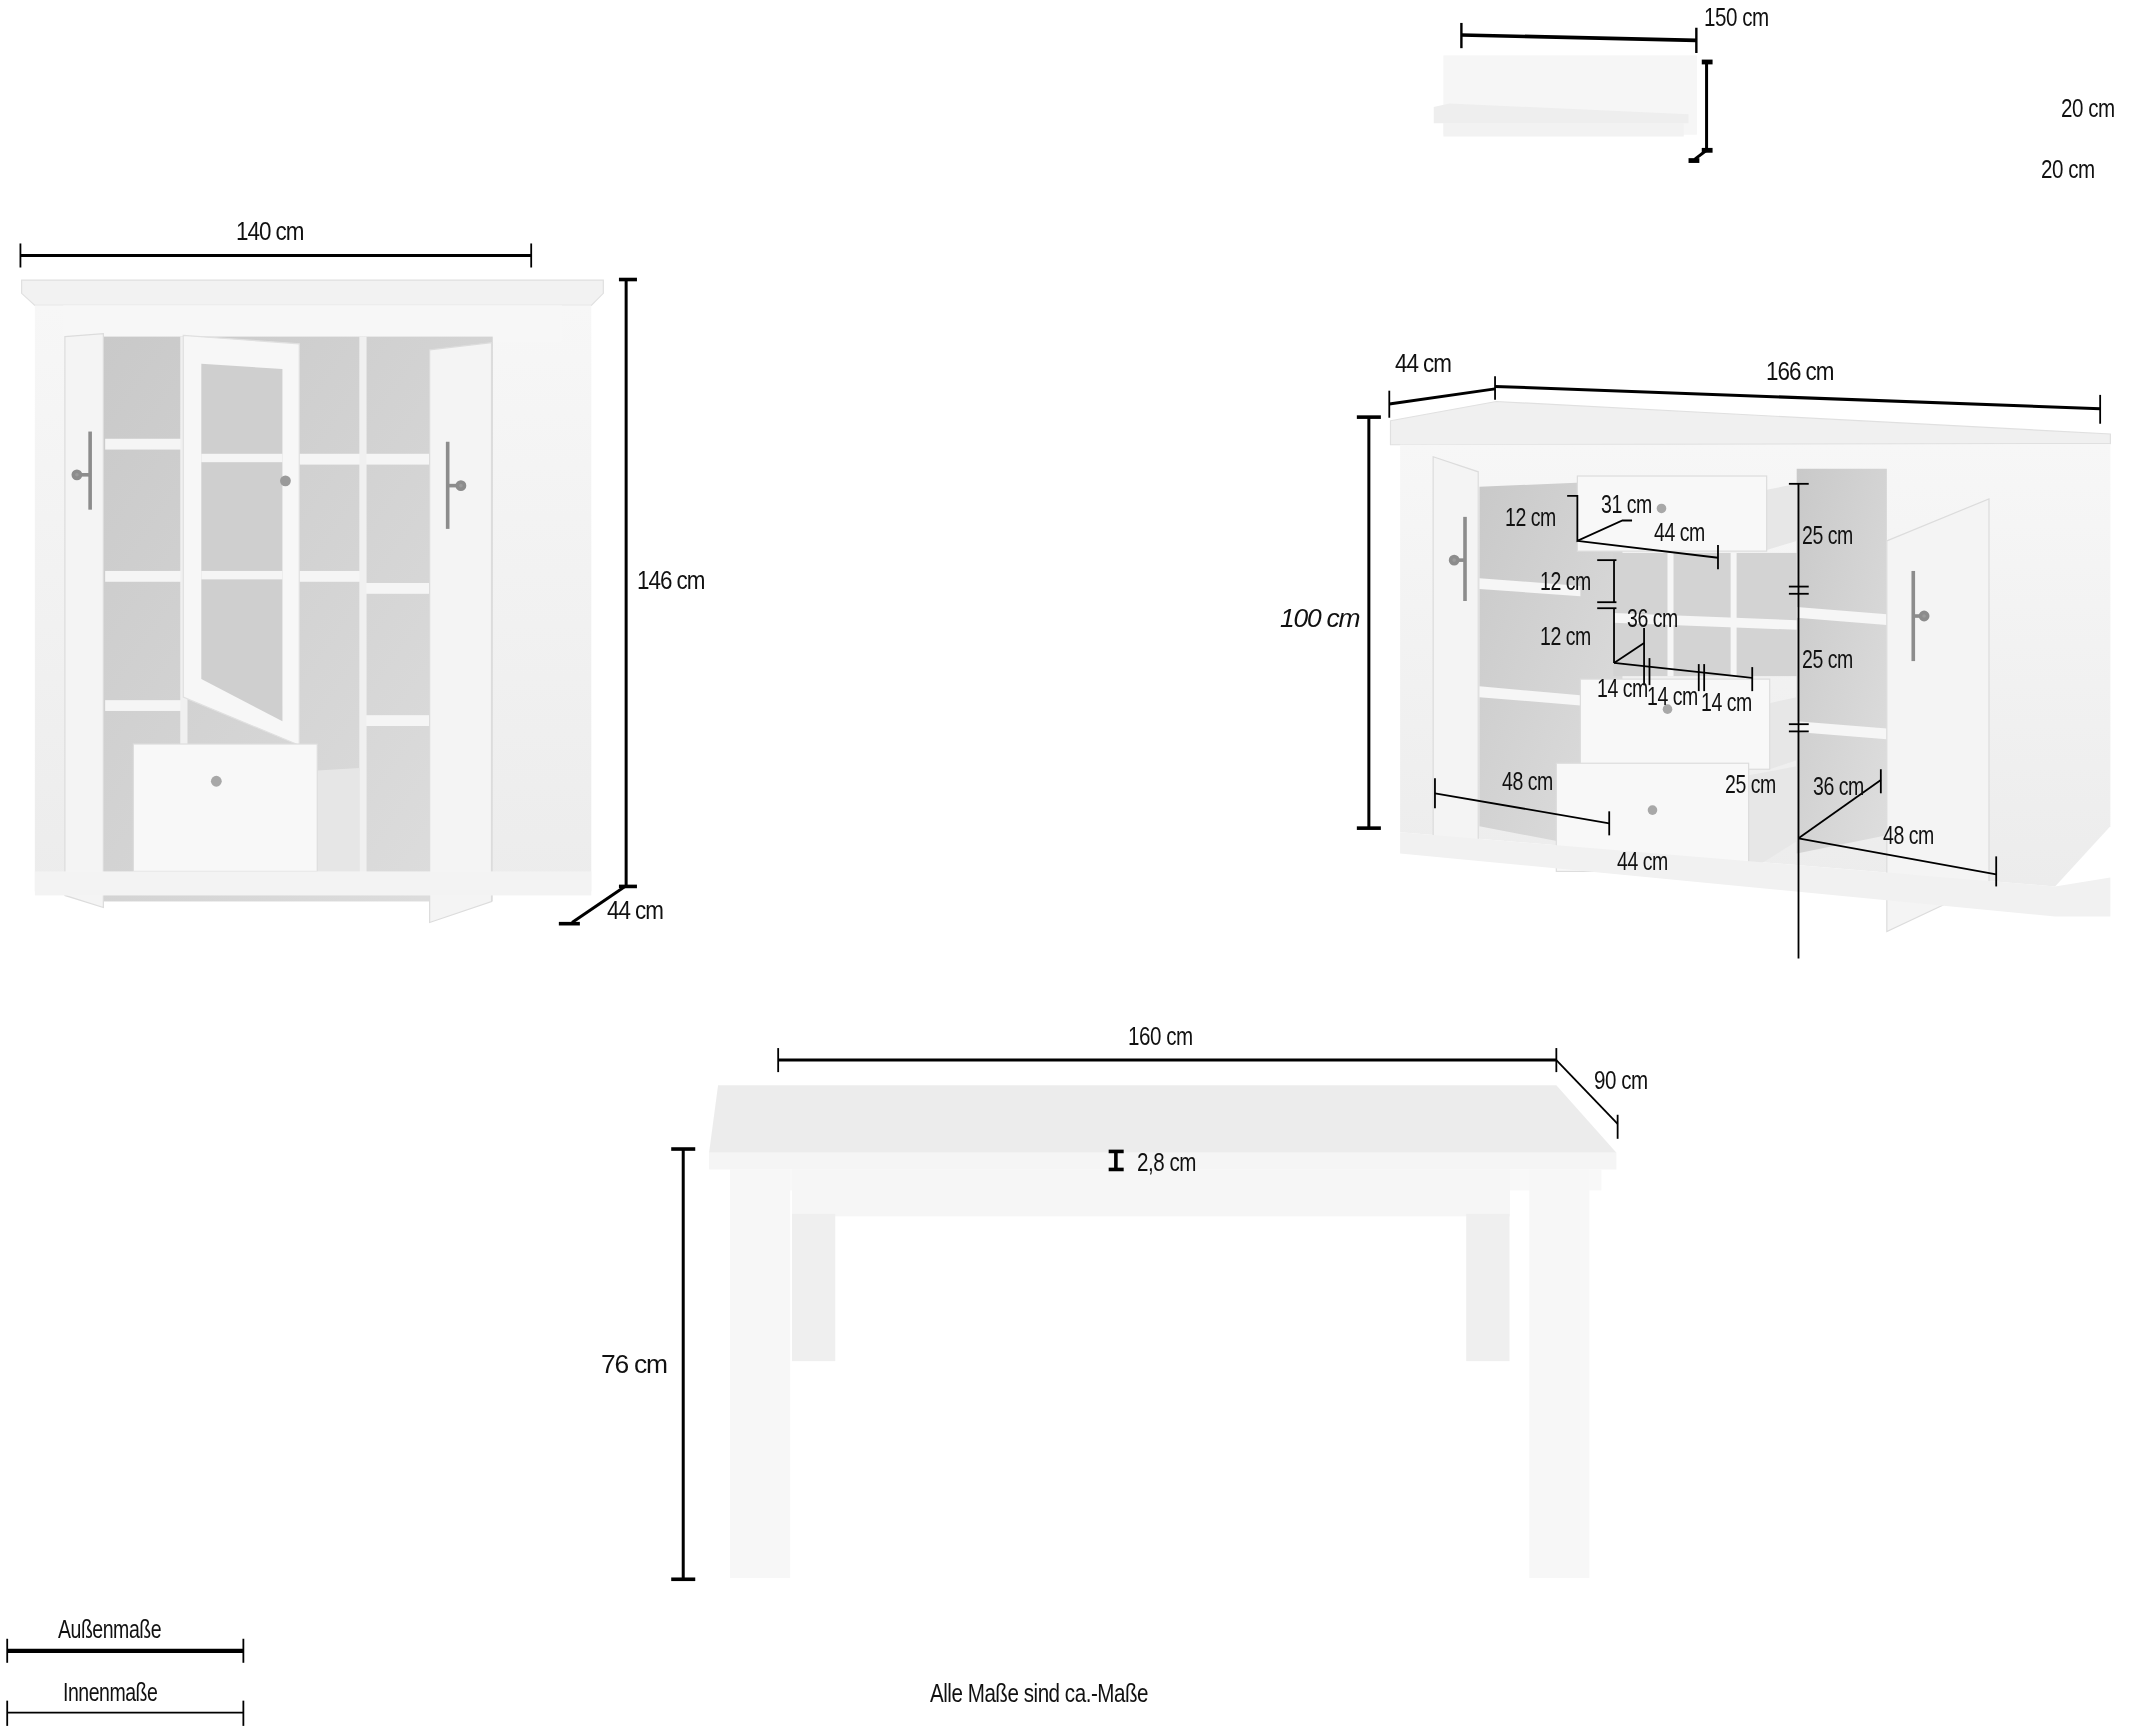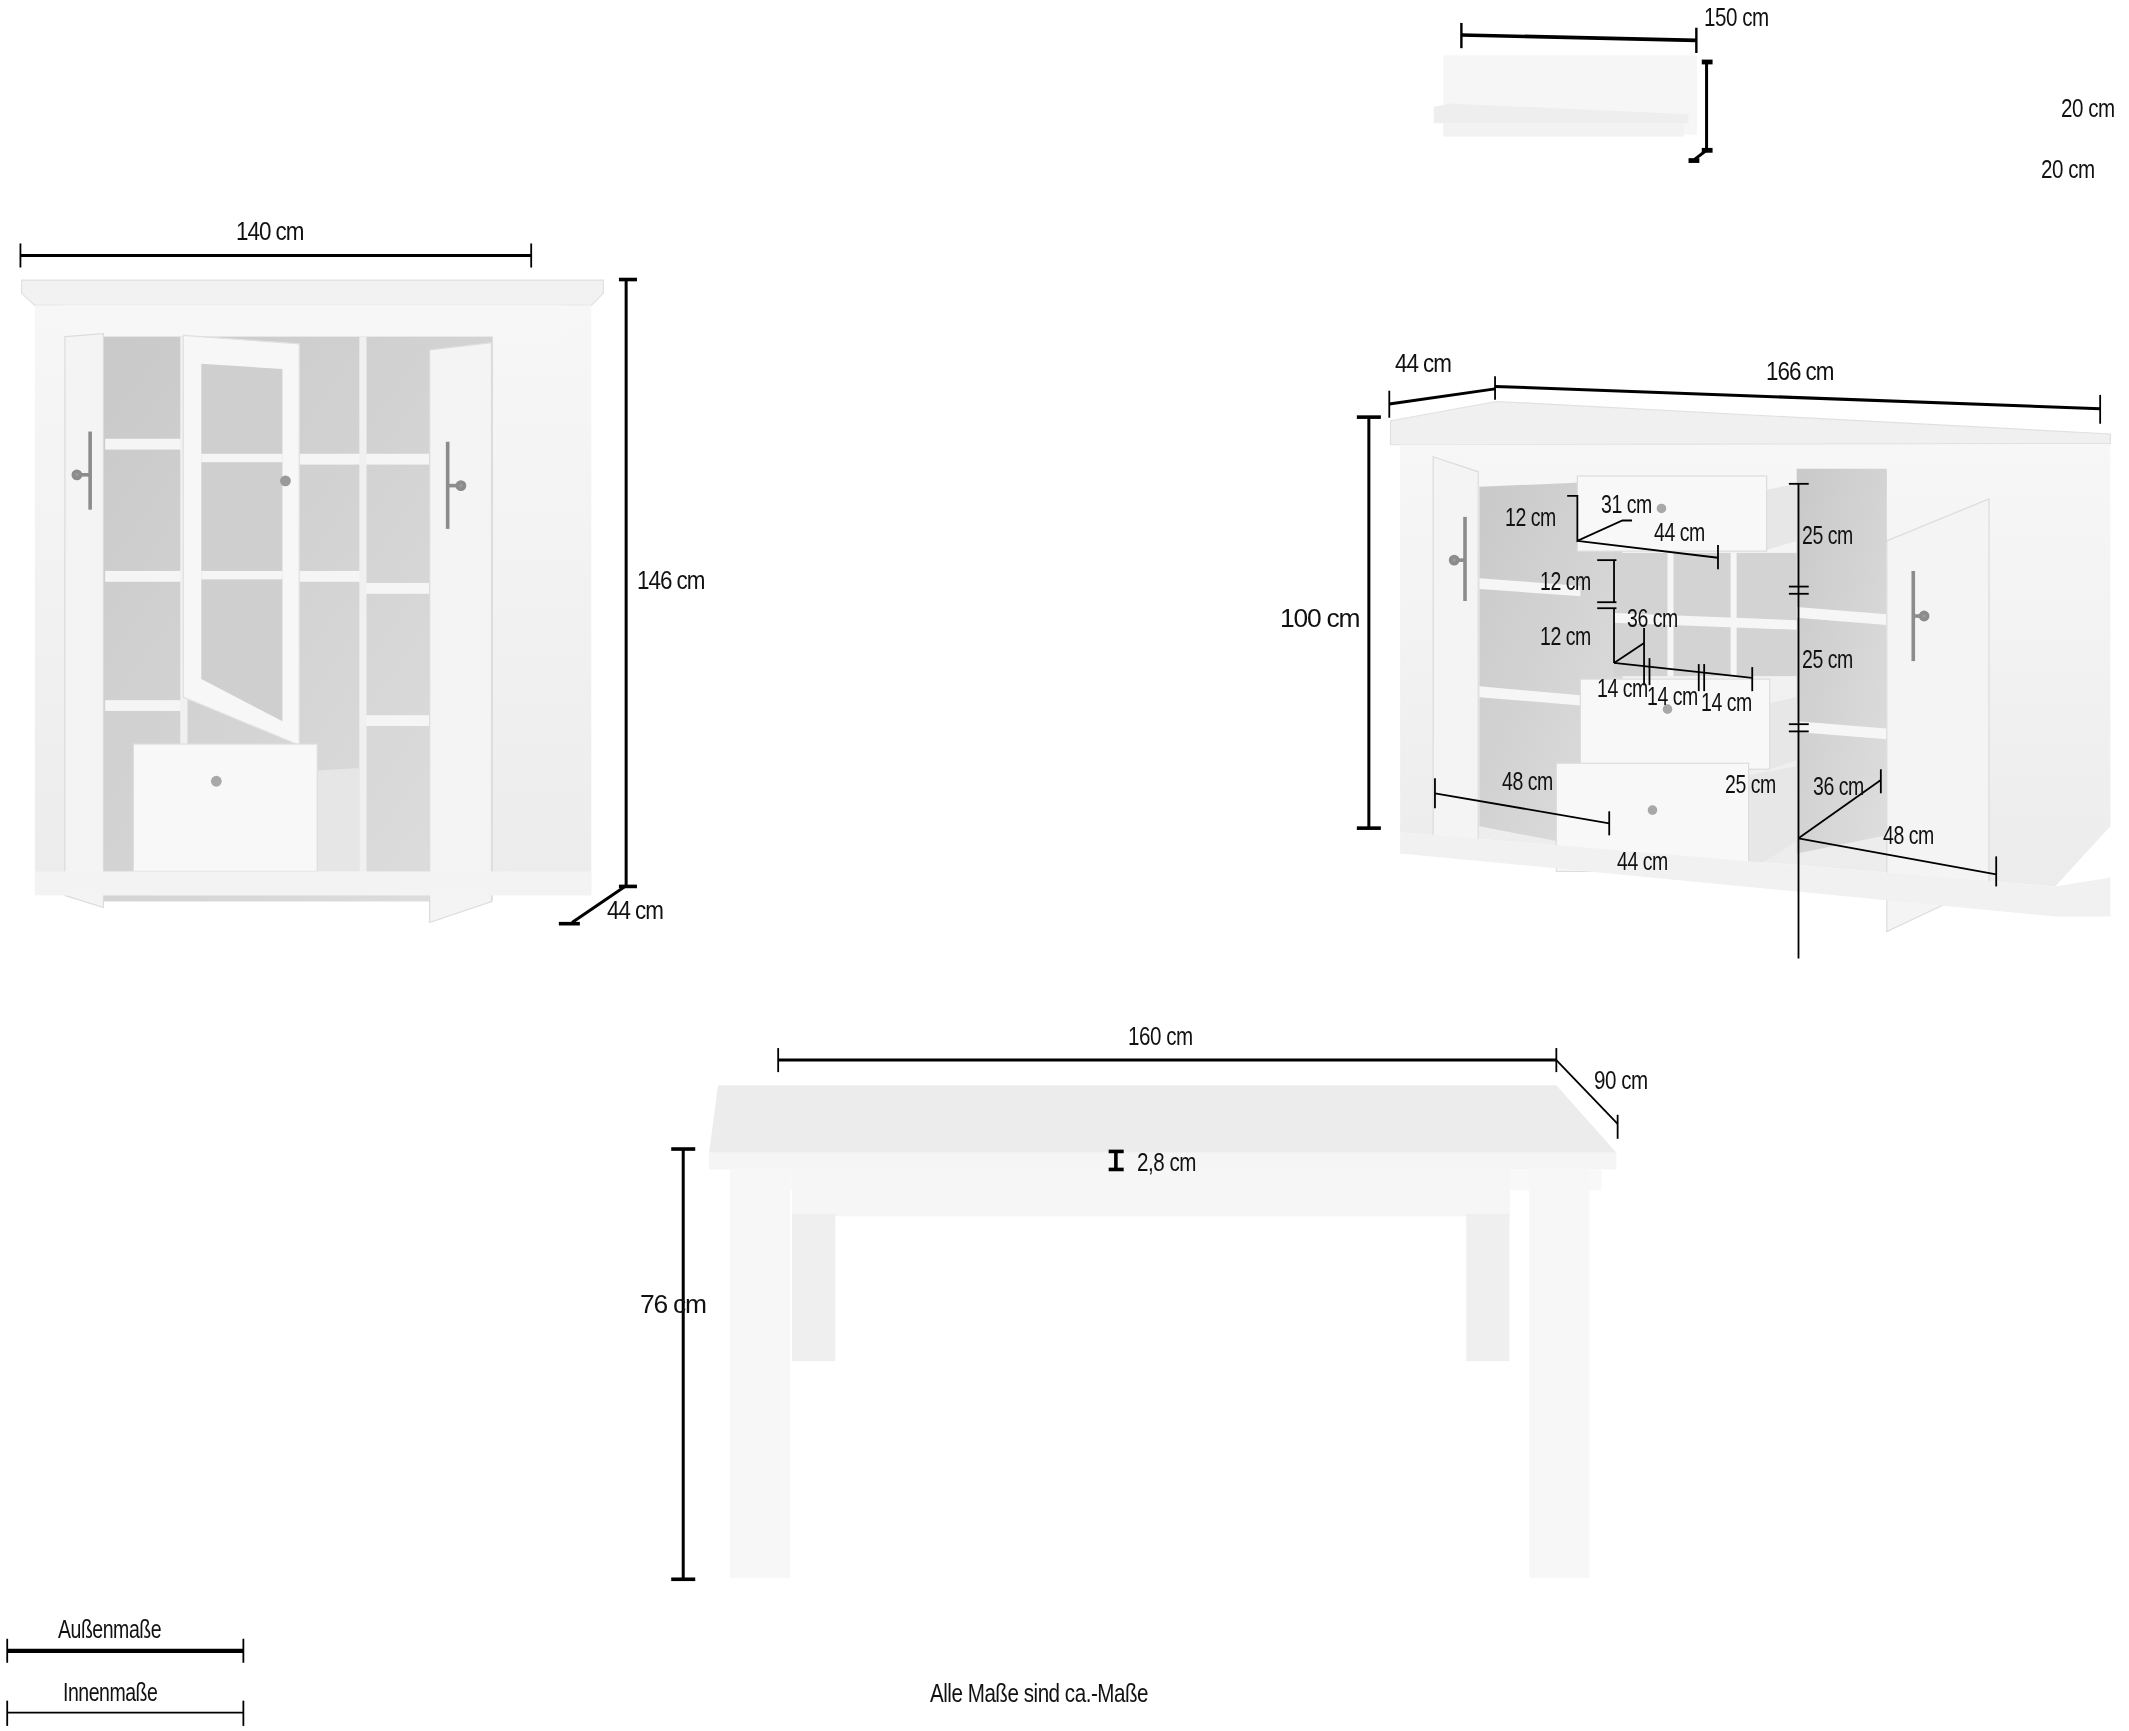--- a/index.html
+++ b/index.html
@@ -264,40 +264,40 @@
 <div class="lbl big cond" style="left:1704px; top:3.6px;">150 cm</div>
 <div class="lbl big cond" style="left:2061px; top:95px;">20 cm</div>
 <div class="lbl big cond" style="left:2041px; top:156px;">20 cm</div>
 
 <div class="lbl big" style="left:236px; top:218px; transform:scaleX(0.85); transform-origin:left top;">140 cm</div>
 <div class="lbl big" style="left:637px; top:567px; transform:scaleX(0.85); transform-origin:left top;">146 cm</div>
 <div class="lbl big" style="left:607px; top:897px; transform:scaleX(0.85); transform-origin:left top;">44 cm</div>
 
 <div class="lbl big" style="left:1395px; top:350px; transform:scaleX(0.85); transform-origin:left top;">44 cm</div>
 <div class="lbl big" style="left:1766px; top:358px; transform:scaleX(0.85); transform-origin:left top;">166 cm</div>
-<div class="lbl big" style="left:1280px; top:605px;">100 cm</div>
+<div class="lbl big" style="left:1280px; top:605px;font-style:italic;">100 cm</div>
 
 <div class="lbl med cond" style="left:1505px; top:505px;">12 cm</div>
 <div class="lbl med cond" style="left:1601px; top:492px;">31 cm</div>
 <div class="lbl med cond" style="left:1654px; top:520px;">44 cm</div>
 <div class="lbl med cond" style="left:1540px; top:569px;">12 cm</div>
 <div class="lbl med cond" style="left:1540px; top:624px;">12 cm</div>
 <div class="lbl med cond" style="left:1627px; top:606px;">36 cm</div>
 <div class="lbl med cond" style="left:1597px; top:676px;">14 cm</div>
 <div class="lbl med cond" style="left:1647px; top:684px;">14 cm</div>
 <div class="lbl med cond" style="left:1701px; top:690px;">14 cm</div>
 <div class="lbl med cond" style="left:1802px; top:523px;">25 cm</div>
 <div class="lbl med cond" style="left:1802px; top:647px;">25 cm</div>
 <div class="lbl med cond" style="left:1725px; top:772px;">25 cm</div>
 <div class="lbl med cond" style="left:1813px; top:774px;">36 cm</div>
 <div class="lbl med cond" style="left:1883px; top:823px;">48 cm</div>
 <div class="lbl med cond" style="left:1502px; top:769px;">48 cm</div>
 <div class="lbl med cond" style="left:1617px; top:849px;">44 cm</div>
 
 <div class="lbl big cond" style="left:1128px; top:1023px;">160 cm</div>
 <div class="lbl big cond" style="left:1594px; top:1067px;">90 cm</div>
-<div class="lbl big" style="left:601px; top:1291px;margin-left:39px;">76 cm</div>
+<div class="lbl big" style="left:601px; top:1351px;">76 cm</div>
 <div class="lbl big cond" style="left:1137px; top:1149px;">2,8 cm</div>
 
 <div class="lbl legend-label cond" style="left:58px; top:1617px;">Außenmaße</div>
 <div class="lbl legend-label cond" style="left:63px; top:1680px;">Innenmaße</div>
 <div class="lbl note cond" style="left:930px; top:1680px;">Alle Maße sind ca.-Maße</div>
 
 
 </body></html>

